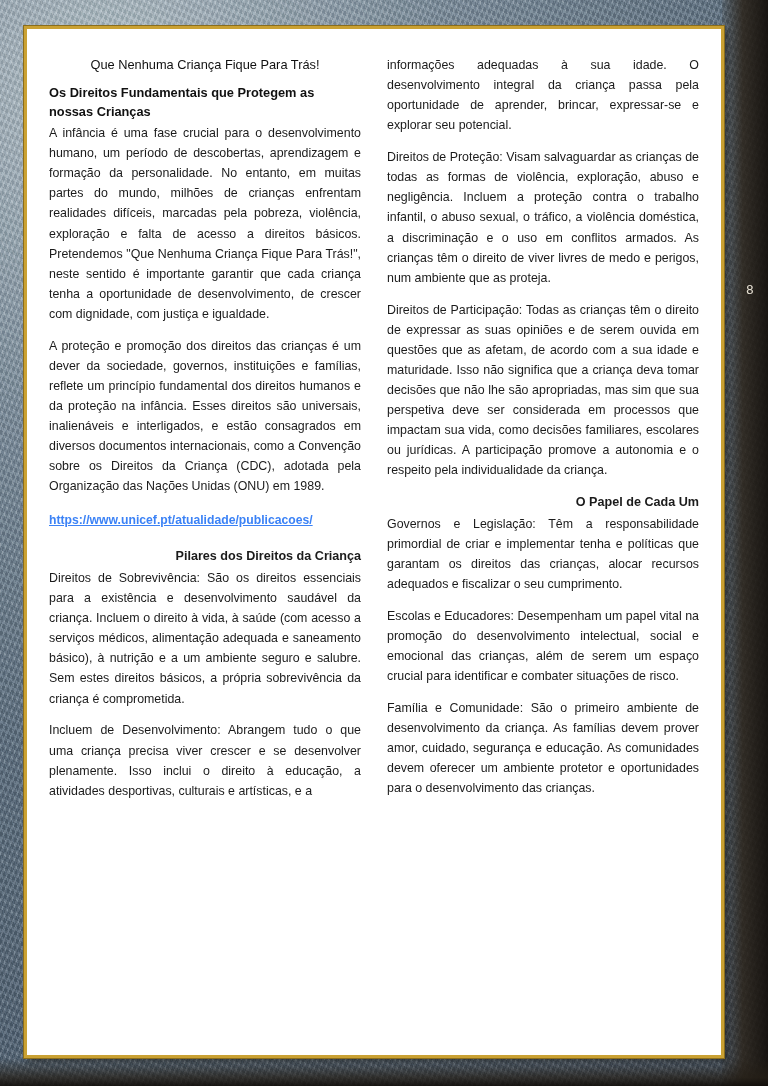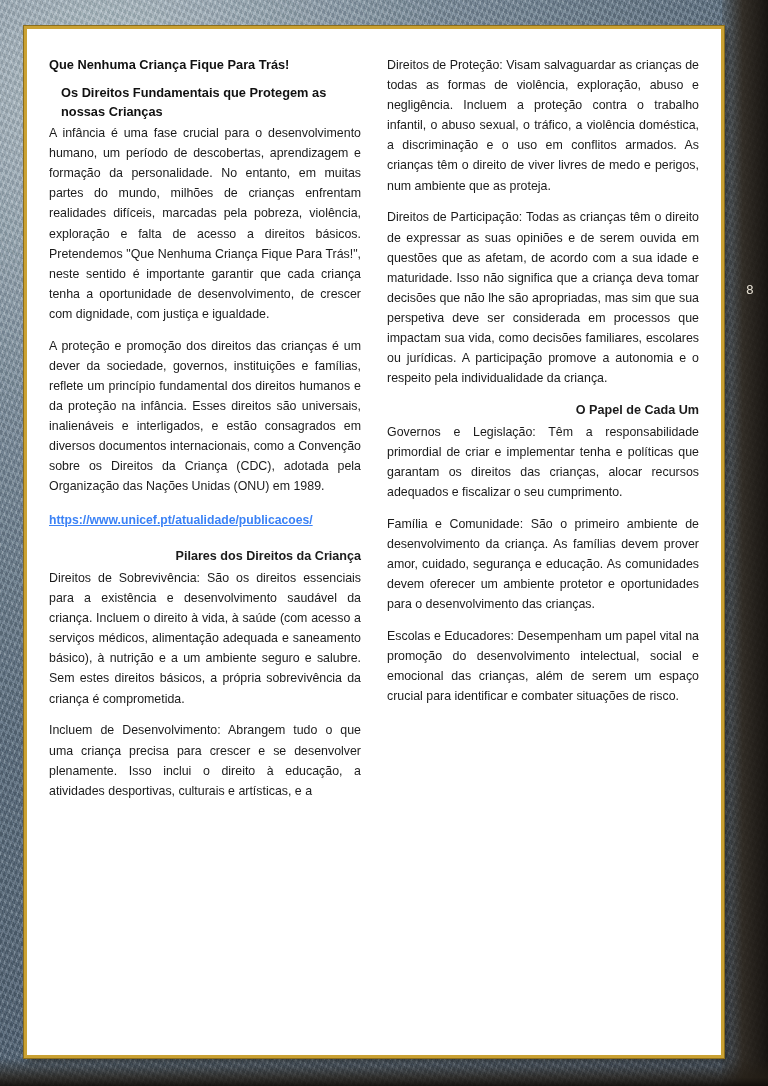--- a/index.html
+++ b/index.html
@@ -74,30 +74,30 @@
     font-size: 12.4px;
     line-height: 1.62;
     color: #1b1b1b;
     text-align: justify;
   }
 
   p { margin: 0 0 0.95em 0; }
   p:last-child { margin-bottom: 0; }
 
   .title {
-    font-weight: bold;
+    font-weight: normal;
     font-size: 12.8px;
     margin: 0 0 0.55em 0;
-    text-align: left;
+    text-align: center;
     color: #111;
   }
   .subtitle {
     font-weight: bold;
     font-size: 12.8px;
-    margin: 0 0 0.15em 12px;
+    margin: 0 0 0.15em 0;
     text-align: left;
     line-height: 1.5;
     color: #111;
   }
   .lead { margin-top: 0; }
   .link {
     color: #3b82f6;
     text-decoration: underline;
     font-weight: bold;
     font-size: 12.2px;
@@ -142,29 +142,30 @@
     <div class="cols">
 
       <div class="col">
         <p class="title">Que Nenhuma Criança Fique Para Trás!</p>
         <p class="subtitle">Os Direitos Fundamentais que Protegem as nossas Crianças</p>
         <p class="lead">A infância é uma fase crucial para o desenvolvimento humano, um período de descobertas, aprendizagem e formação da personalidade. No entanto, em muitas partes do mundo, milhões de crianças enfrentam realidades difíceis, marcadas pela pobreza, violência, exploração e falta de acesso a direitos básicos. Pretendemos "Que Nenhuma Criança Fique Para Trás!", neste sentido é importante garantir que cada criança tenha a oportunidade de desenvolvimento, de crescer com dignidade, com justiça e igualdade.</p>
         <p>A proteção e promoção dos direitos das crianças é um dever da sociedade, governos, instituições e famílias, reflete um princípio fundamental dos direitos humanos e da proteção na infância. Esses direitos são universais, inalienáveis e interligados, e estão consagrados em diversos documentos internacionais, como a Convenção sobre os Direitos da Criança (CDC), adotada pela Organização das Nações Unidas (ONU) em 1989.</p>
         <a class="link" href="#">https://www.unicef.pt/atualidade/publicacoes/</a>
         <p class="heading">Pilares dos Direitos da Criança</p>
         <p><span class="run-head">Direitos de Sobrevivência:</span><span> São os direitos essenciais para a existência e desenvolvimento saudável da criança. Incluem o direito à vida, à saúde (com acesso a serviços médicos, alimentação adequada e saneamento básico), à nutrição e a um ambiente seguro e salubre. Sem estes direitos básicos, a própria sobrevivência da criança é comprometida.</span></p>
-        <p><span class="run-head">Incluem de Desenvolvimento:</span><span> Abrangem tudo o que uma criança precisa para crescer e se desenvolver plenamente. Isso inclui o direito à educação, a atividades desportivas, culturais e artísticas, e a</span></p>
+        <p><span class="run-head">Incluem de Desenvolvimento:</span><span> Abrangem tudo o que uma criança precisa viver crescer e se desenvolver plenamente. Isso inclui o direito à educação, a atividades desportivas, culturais e artísticas, e a</span></p>
       </div>
 
       <div class="col">
+        <p class="lead">informações adequadas à sua idade. O desenvolvimento integral da criança passa pela oportunidade de aprender, brincar, expressar-se e explorar seu potencial.</p>
         <p><span class="run-head">Direitos de Proteção:</span><span> Visam salvaguardar as crianças de todas as formas de violência, exploração, abuso e negligência. Incluem a proteção contra o trabalho infantil, o abuso sexual, o tráfico, a violência doméstica, a discriminação e o uso em conflitos armados. As crianças têm o direito de viver livres de medo e perigos, num ambiente que as proteja.</span></p>
         <p><span class="run-head">Direitos de Participação:</span><span> Todas as crianças têm o direito de expressar as suas opiniões e de serem ouvida em questões que as afetam, de acordo com a sua idade e maturidade. Isso não significa que a criança deva tomar decisões que não lhe são apropriadas, mas sim que sua perspetiva deve ser considerada em processos que impactam sua vida, como decisões familiares, escolares ou jurídicas. A participação promove a autonomia e o respeito pela individualidade da criança.</span></p>
         <p class="heading">O Papel de Cada Um</p>
         <p><span class="run-head">Governos e Legislação:</span><span> Têm a responsabilidade primordial de criar e implementar tenha e políticas que garantam os direitos das crianças, alocar recursos adequados e fiscalizar o seu cumprimento.</span></p>
+        <p><span class="run-head">Escolas e Educadores:</span><span> Desempenham um papel vital na promoção do desenvolvimento intelectual, social e emocional das crianças, além de serem um espaço crucial para identificar e combater situações de risco.</span></p>
         <p><span class="run-head">Família e Comunidade:</span><span> São o primeiro ambiente de desenvolvimento da criança. As famílias devem prover amor, cuidado, segurança e educação. As comunidades devem oferecer um ambiente protetor e oportunidades para o desenvolvimento das crianças.</span></p>
-        <p><span class="run-head">Escolas e Educadores:</span><span> Desempenham um papel vital na promoção do desenvolvimento intelectual, social e emocional das crianças, além de serem um espaço crucial para identificar e combater situações de risco.</span></p>
       </div>
 
     </div>
   </div>
 </div>
 
 <div class="page-number">8</div>
 
 </body></html>

